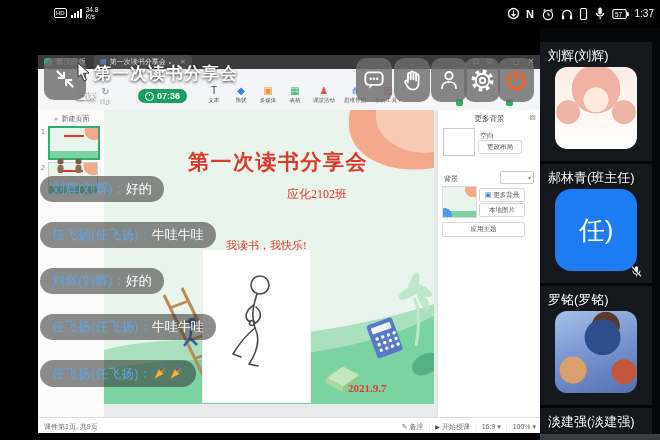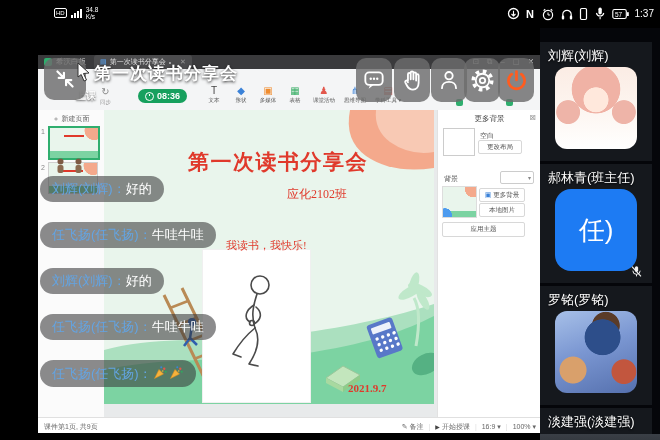--- a/index.html
+++ b/index.html
@@ -188,21 +188,21 @@
         <span>–</span>
         <span>▢</span>
         <span>✕</span>
       </div>
     </div>
 
     <div class="toolbar">
       <div class="sync">↻<span class="slabel">同步</span></div>
       <div class="timerpill">
         <span class="clockdot"></span>
-        <span>08:36</span>
+        <span>07:36</span>
       </div>
       <div class="tools">
           <div class="tool">
             <span class="tglyph" style="color:#444444">T</span>
                  <span class="tlabel">文本</span>
           </div>
           <div class="tool">
             <span class="tglyph" style="color:#3b82d8">◆</span>
                  <span class="tlabel">形状</span>
           </div>

